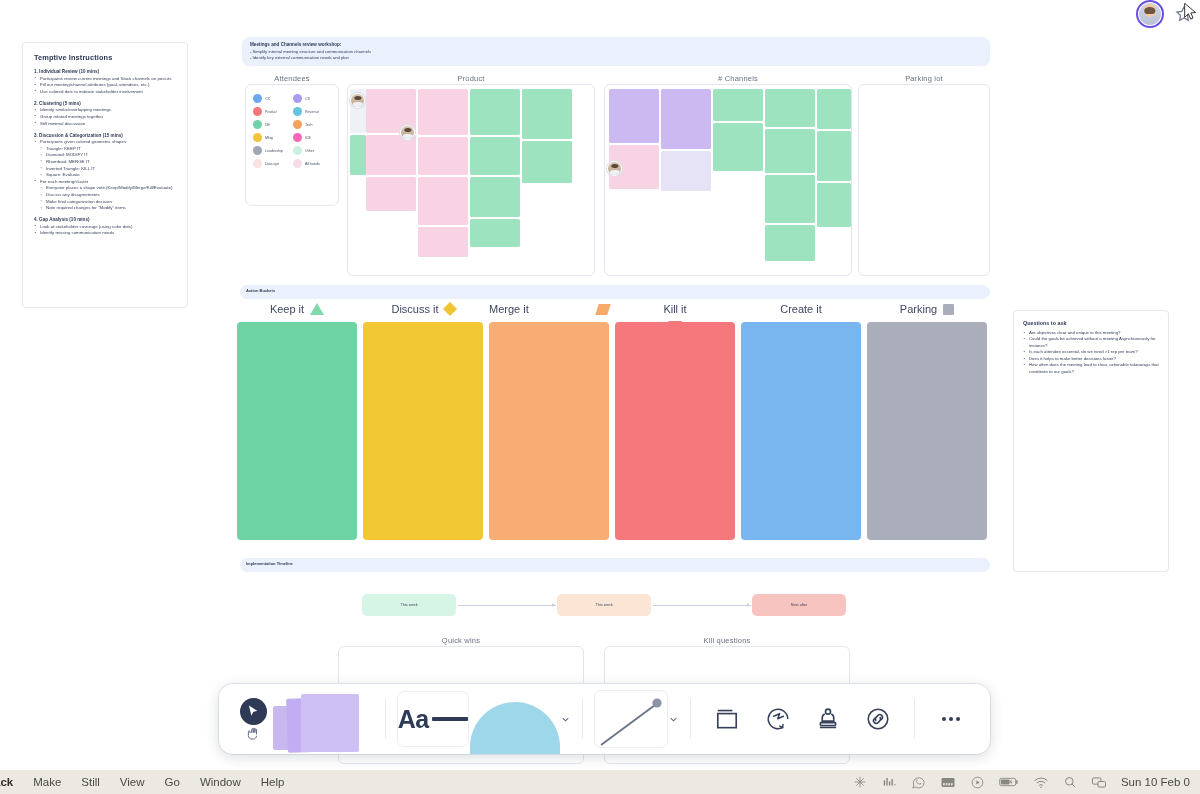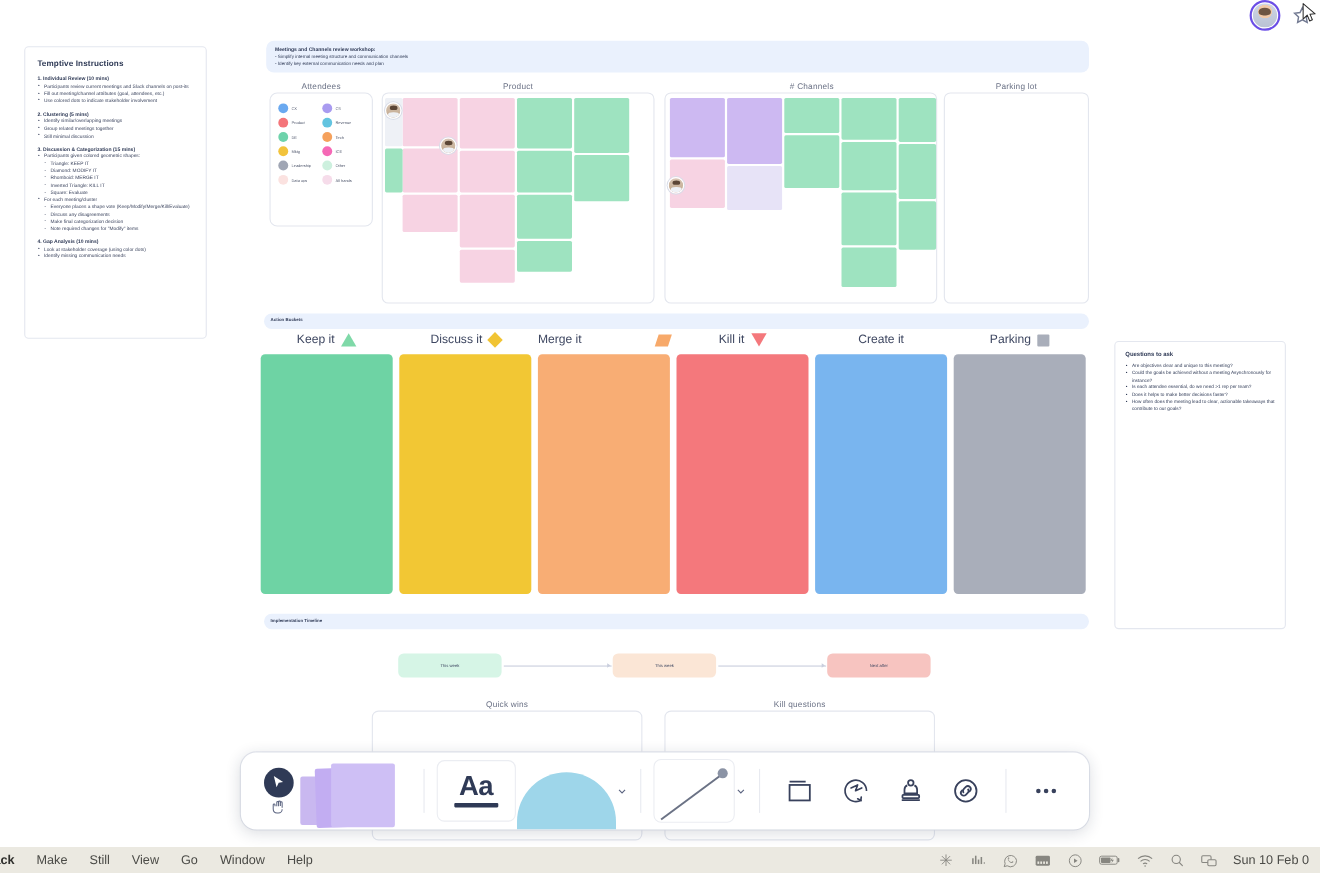--- a/index.html
+++ b/index.html
@@ -147,21 +147,21 @@
     display: flex; align-items: center; justify-content: center;
   }
 
   .notes-stack { position: relative; width: 104px; height: 70px; }
   .sticky {
     position: absolute; border-radius: 2px;
   }
 
   .text-tool-box {
     width: 72px; height: 56px; border: 1px solid #ebedf2; border-radius: 7px;
-    display: flex; flex-direction: column; align-items: center; justify-content: center; gap: 3px;
+    display: flex; flex-direction: row; align-items: center; justify-content: center; gap: 3px;
   }
   .aa { font-size: 25px; font-weight: 700; color: #2f3a56; line-height: .9; letter-spacing: -.5px; }
   .aa-underline { width: 40px; height: 4px; background: #2f3a56; border-radius: 1px; }
 
   .shape-tool { width: 95px; height: 70px; display:flex; align-items:flex-end; justify-content:center; overflow:hidden; }
   .blue-dome { width: 90px; height: 52px; background: #9ed6ea; border-radius: 46px 46px 0 0; }
 
   .line-tool-box {
     width: 74px; height: 58px; border: 1px solid #ebedf2; border-radius: 7px;
     position: relative; overflow: hidden;
@@ -345,21 +345,21 @@
     <span class="shape-tri" style="border-bottom:12px solid #7fd9a8;"></span>
   </div>
   <div class="bucket-label" style="left:363px; top:303px; width:120px;">
     <span>Discuss it</span>
     <span class="shape-diamond" style="background:#f1c434;"></span>
   </div>
   <div class="bucket-label" style="left:489px; top:303px; width:120px;justify-content:space-between;">
     <span>Merge it</span>
     <span class="shape-rhomb" style="background:#f7a96a; transform:skewX(-18deg);"></span>
   </div>
-  <div class="bucket-label" style="left:615px; top:303px; width:120px;">
+  <div class="bucket-label" style="left:615px; top:303px; width:120px;flex-direction:column;">
     <span>Kill it</span>
     <span class="shape-tri" style="border-top:12px solid #f4787c;"></span>
   </div>
   <div class="bucket-label" style="left:741px; top:303px; width:120px;">
     <span>Create it</span>
   </div>
   <div class="bucket-label" style="left:867px; top:303px; width:120px;">
     <span>Parking</span>
     <span class="shape-sq" style="background:#a9aeba;"></span>
   </div>

